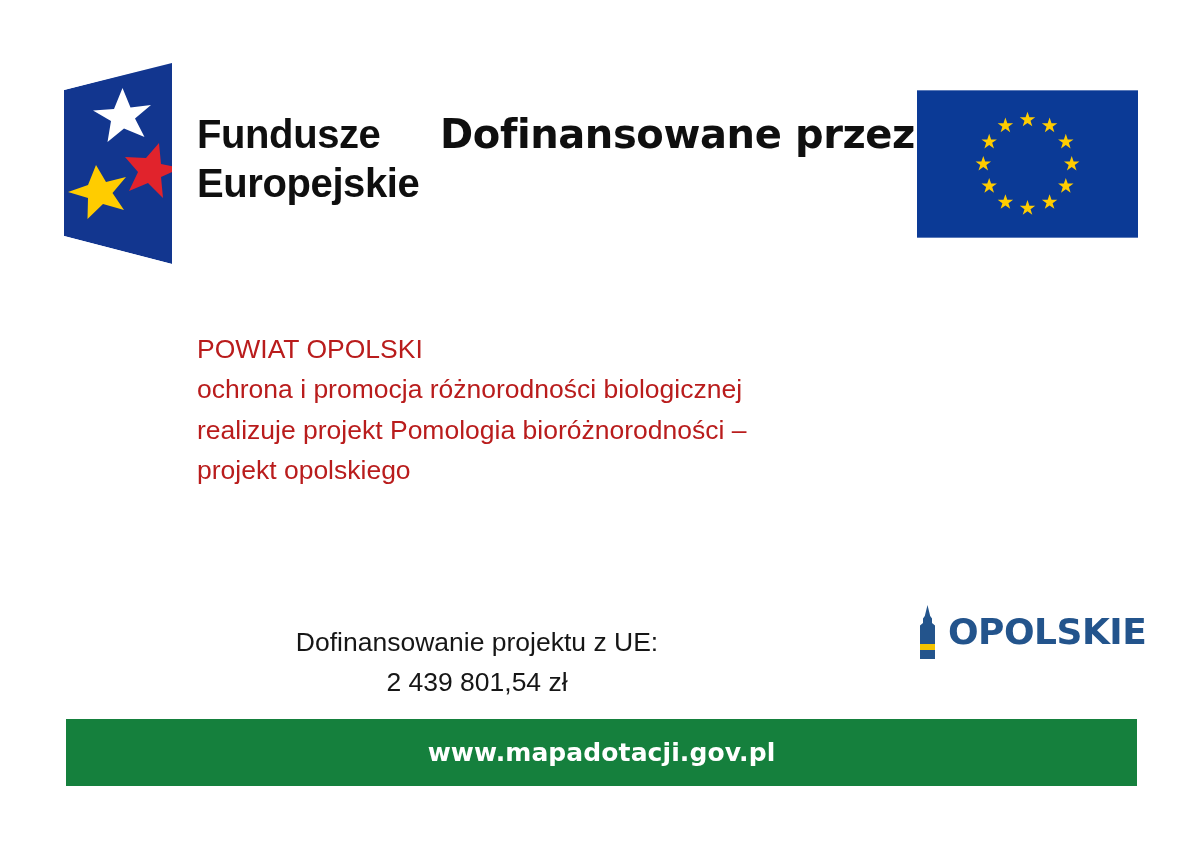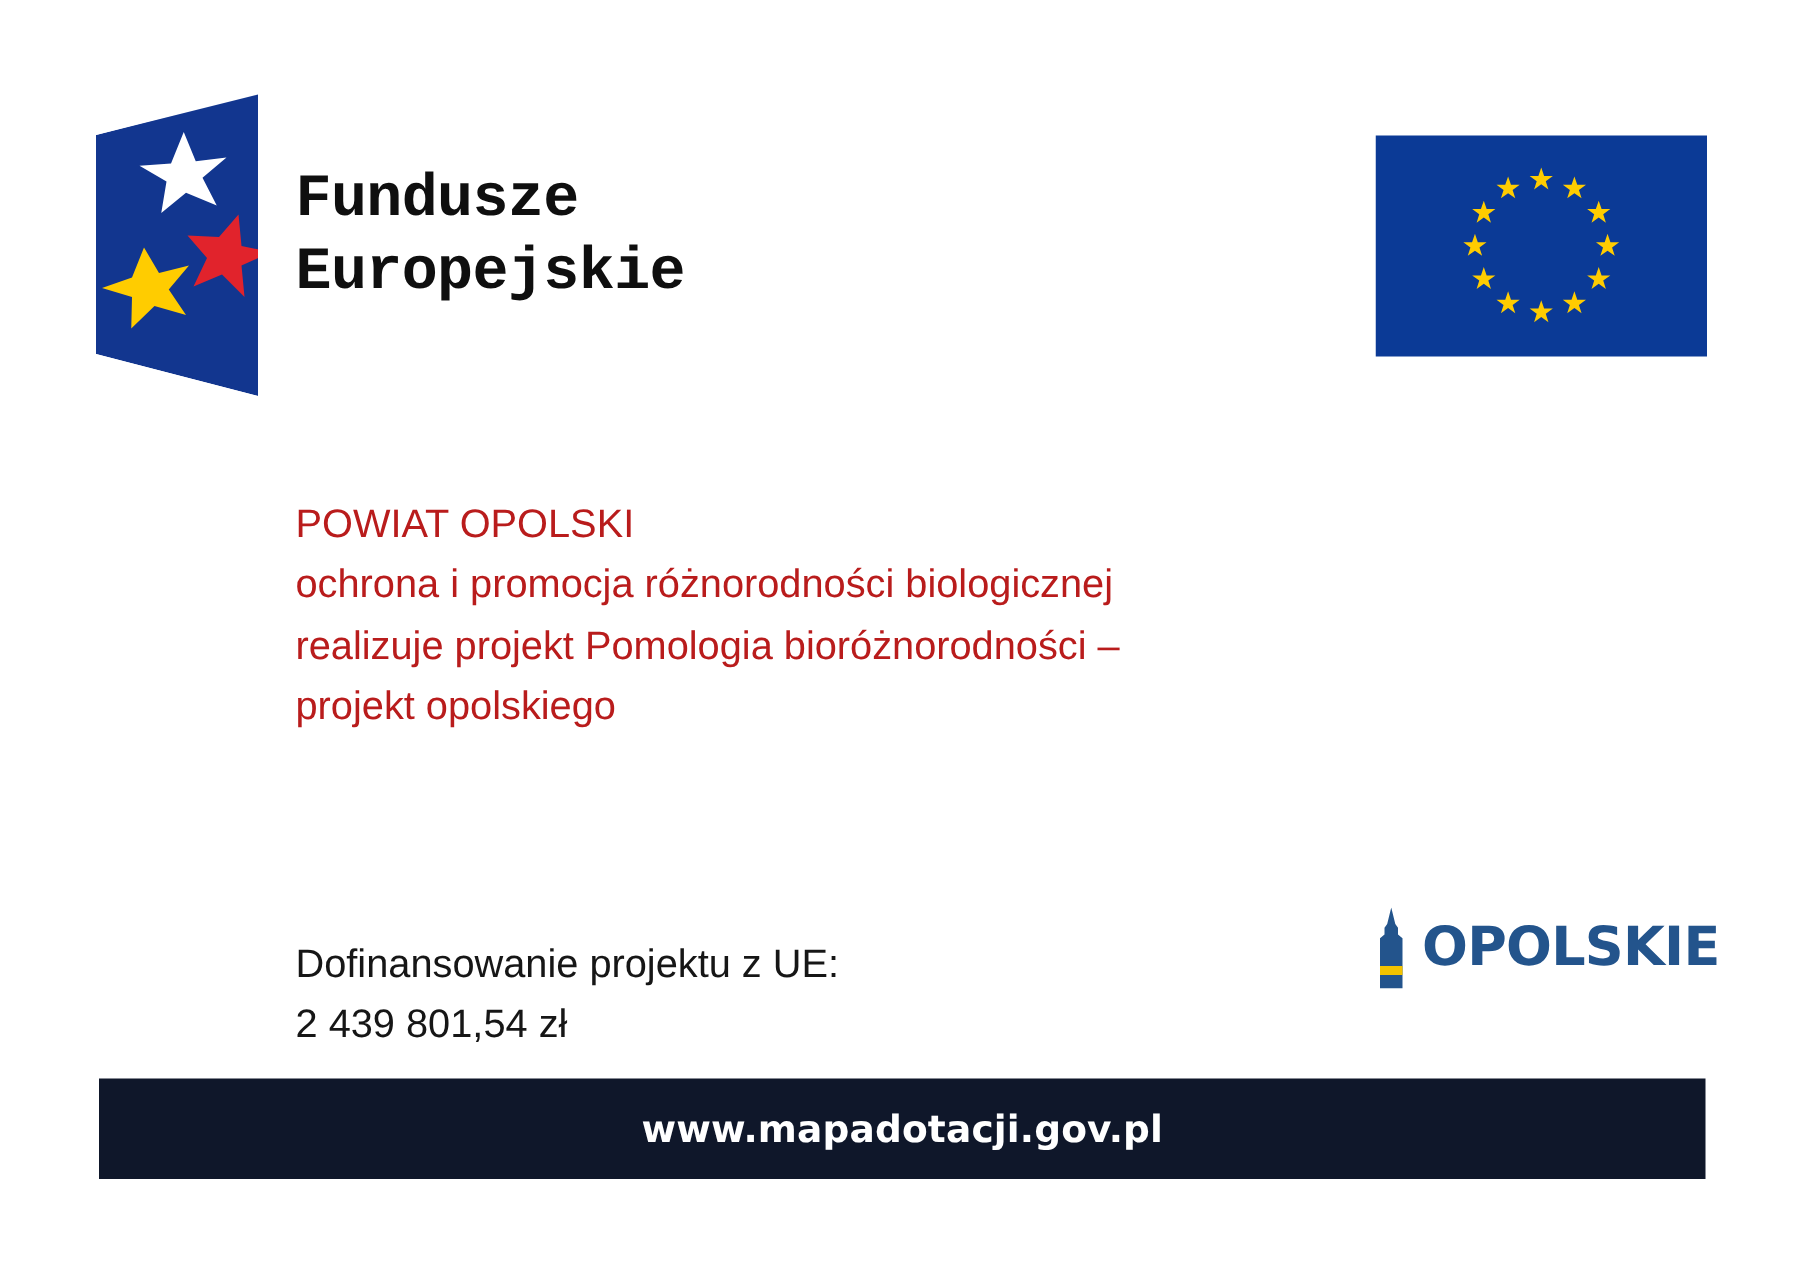--- a/index.html
+++ b/index.html
@@ -38,21 +38,21 @@
     width: 116px;
     height: 210px;
   }
   .fe-logo svg { display: block; width: 100%; height: 100%; }
 
   .fe-wordmark {
     position: absolute;
     left: 197px;
     top: 110px;
     width: 250px;
-    font-family: Liberation Mono, monospace;
+    font-family: Liberation Sans, sans-serif;
     font-size: 40px;
     font-weight: 700;
     line-height: 1.22;
     color: #0f0f0f;
     letter-spacing: -0.4px;
   }
   .fe-wordmark .ln { display: block; white-space: nowrap; }
 
   .eu-wordmark {
     position: absolute;
@@ -96,20 +96,21 @@
   .funding-text {
     position: absolute;
     left: 197px;
     top: 622px;
     width: 560px;
     font-family: "Liberation Sans", sans-serif;
     font-size: 26.5px;
     font-weight: 400;
     line-height: 1.52;
     color: #161616;
+    text-align: center;
   }
   .funding-text .ln { display: block; white-space: nowrap; }
 
   
   .opolskie-logo {
     position: absolute;
     left: 916px;
     top: 603px;
     height: 58px;
     display: flex;
@@ -127,21 +128,21 @@
     white-space: nowrap;
   }
 
   
   .url-bar {
     position: absolute;
     left: 66px;
     top: 719px;
     width: 1071px;
     height: 67px;
-    background: #0f172a;
+    background: #15803d;
     display: flex;
     align-items: center;
     justify-content: center;
   }
   .url-bar .url-text {
     font-family: "DejaVu Sans", "Liberation Sans", sans-serif;
     font-size: 25px;
     font-weight: 700;
     color: #ffffff;
     letter-spacing: 0.1px;
@@ -172,20 +173,21 @@
         <path fill="#ffffff" d="M112,0 H116 V210 H112 Z"></path>
       </svg>
     </div>
 
     <div class="fe-wordmark">
       <span class="ln">Fundusze</span>
       <span class="ln">Europejskie</span>
     </div>
 
     <div class="eu-wordmark">
+      <span class="ln">Dofinansowane przez</span>
     </div>
 
     <div class="eu-flag">
       <svg viewBox="0 0 300 200" xmlns="http://www.w3.org/2000/svg" aria-hidden="true">
         <rect x="0" y="0" width="300" height="200" fill="#0b3a96"></rect>
         <g fill="#ffcc00">
 
           <g transform="translate(150,40)">
               <path d="M0,-11 L2.6,-3.4 L10.5,-3.4 L4.1,1.3 L6.5,8.9 L0,4.2 L-6.5,8.9 L-4.1,1.3 L-10.5,-3.4 L-2.6,-3.4 Z"></path>
             </g>

